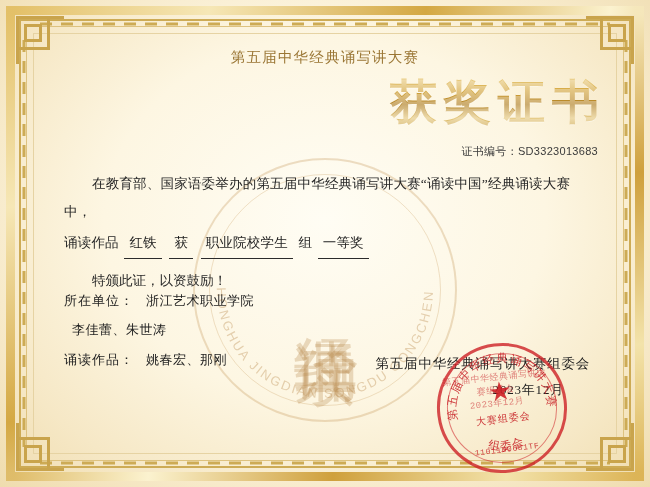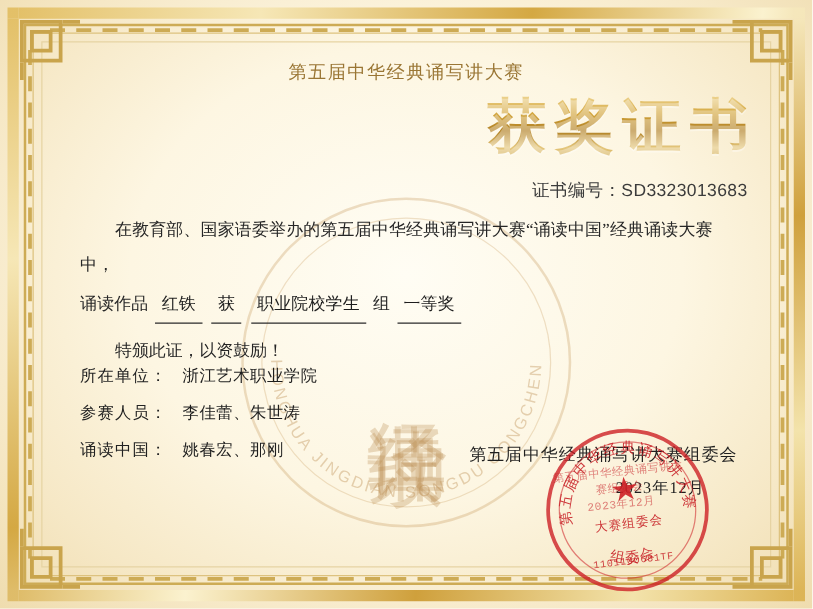--- a/index.html
+++ b/index.html
@@ -160,21 +160,21 @@
     color: transparent;
     -webkit-text-fill-color: transparent;
     text-shadow: 0 1px 0 rgba(255,255,255,0.35);
     font-family: "Liberation Serif", serif;
   }
 
   .cert-no {
     position: absolute;
     right: 8px;
     top: 104px;
-    font-size: 14px;
+    font-size: 11px;
     color: #3b3b3b;
     letter-spacing: 0.3px;
     font-family: "Liberation Sans", sans-serif;
   }
 
   .body-text {
     position: absolute;
     left: 20px;
     right: 14px;
     top: 130px;
@@ -395,25 +395,24 @@
       </div>
       <div class="para-3">特颁此证，以资鼓励！</div>
     </div>
 
     <div class="fields">
       <div class="field-row">
         <span class="field-label">所在单位：</span>
         <span class="field-value">浙江艺术职业学院</span>
       </div>
       <div class="field-row">
-        <span class="field-label">参赛人员：</span>
         <span class="field-value">李佳蕾、朱世涛</span>
       </div>
       <div class="field-row">
-        <span class="field-label">诵读中国：</span>
+        <span class="field-label">诵读作品：</span>
         <span class="field-value">姚春宏、那刚</span>
       </div>
     </div>
 
     <div class="issuer">第五届中华经典诵写讲大赛组委会</div>
     <div class="issue-date">2023年12月</div>
   </div>
 
   <div class="stamp">
     <div class="inner-ring"></div>

